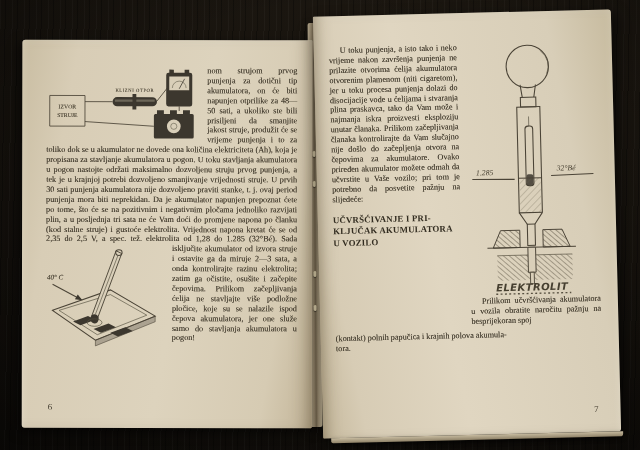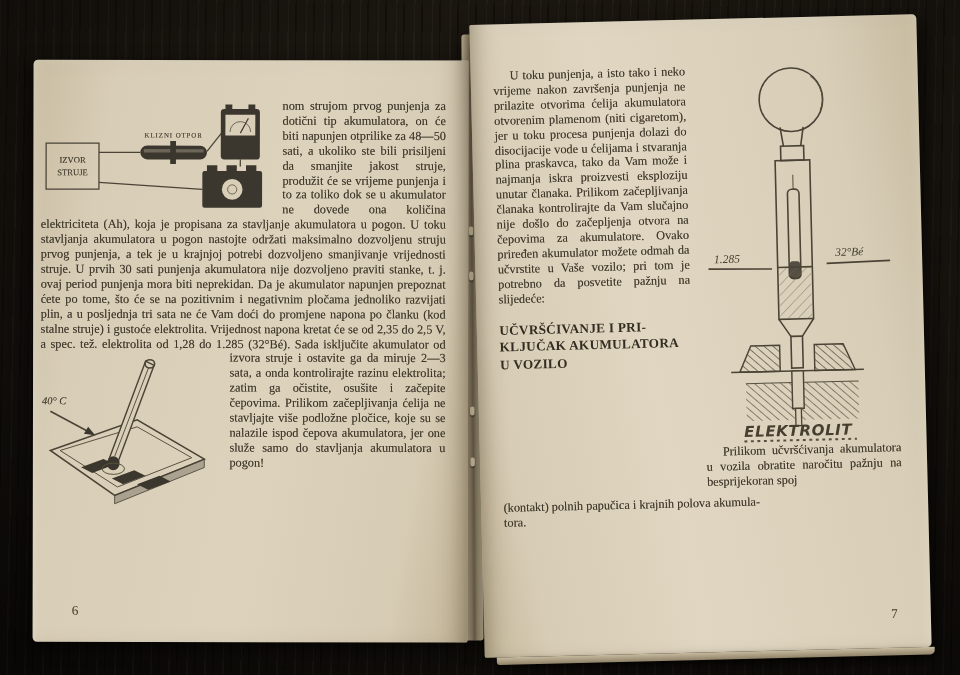--- a/index.html
+++ b/index.html
@@ -10,21 +10,21 @@
       repeating-linear-gradient(91deg, rgba(255,255,255,.03) 0 1px, rgba(0,0,0,0) 1px 5px, rgba(0,0,0,.30) 5px 6px, rgba(0,0,0,0) 6px 12px),
       linear-gradient(200deg, rgba(70,58,40,.14), rgba(0,0,0,.4));
   }
   .book{position:absolute;left:22px;top:6px;width:600px;height:438px;display:flex;align-items:center;transform:rotate(-0.4deg);}
   .page{position:relative;font-family:"Liberation Serif","DejaVu Serif",serif;color:#3e372a;box-sizing:border-box;z-index:1;}
   .page-left{width:290px;height:388px;margin-top:16px;
     background:linear-gradient(100deg,#c9bda2 0%,#d8cdb6 16%,#ddd3bd 55%,#d6cbb3 85%,#c2b498 100%);
     border-radius:3px 1px 1px 3px;
     box-shadow:-3px 4px 12px rgba(0,0,0,.6), inset -14px 0 18px -12px rgba(70,55,30,.55), inset 3px 3px 12px -7px rgba(255,255,248,.55);
     transform:rotate(.5deg);
-    padding:26px 15px 0 5px;}
+    padding:26px 15px 0 24px;}
   .page-right{width:298px;height:422px;
     background:linear-gradient(260deg,#c7bb9f 0%,#d8ceb8 18%,#e0d6c1 60%,#d7ccb5 88%,#c6b99d 100%);
     border-radius:1px 3px 3px 1px;
     box-shadow:4px 5px 14px rgba(0,0,0,.65), inset 12px 0 16px -11px rgba(70,55,30,.5), inset -3px 3px 12px -7px rgba(255,255,248,.45);
     transform:rotate(-1deg);
     padding:30px 18px 0 15px;}
   .page-right::after{content:"";position:absolute;left:8px;right:-2px;bottom:-5px;height:5px;
     background:linear-gradient(#c6ba9f,#8f8268);border-radius:0 0 3px 2px;box-shadow:0 2px 4px rgba(0,0,0,.5);}
   .spine{width:12px;height:404px;margin:0 -3px;position:relative;z-index:0;border-radius:2px;
     background:linear-gradient(90deg,#b5a88d,#8a7c63 35%,#6d604a 50%,#90836a 68%,#b7aa8f);

